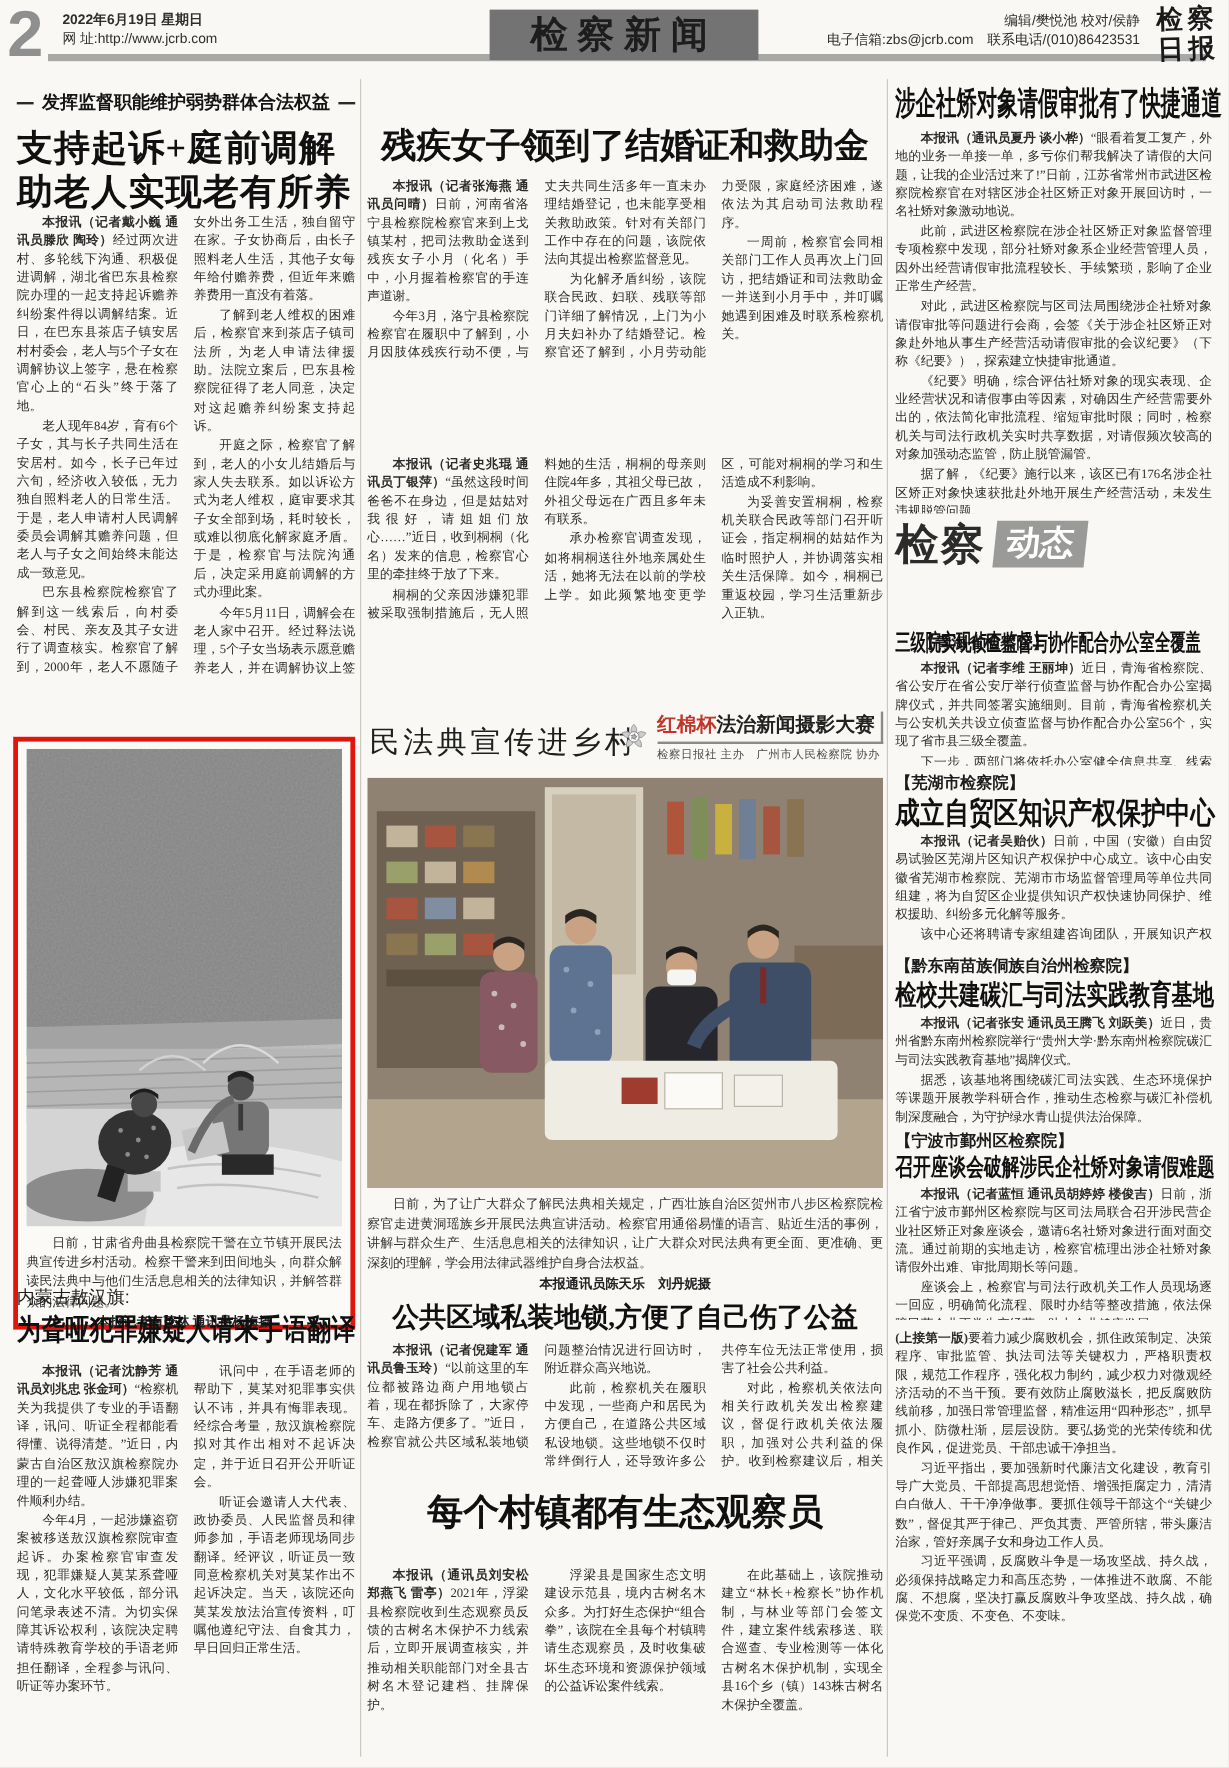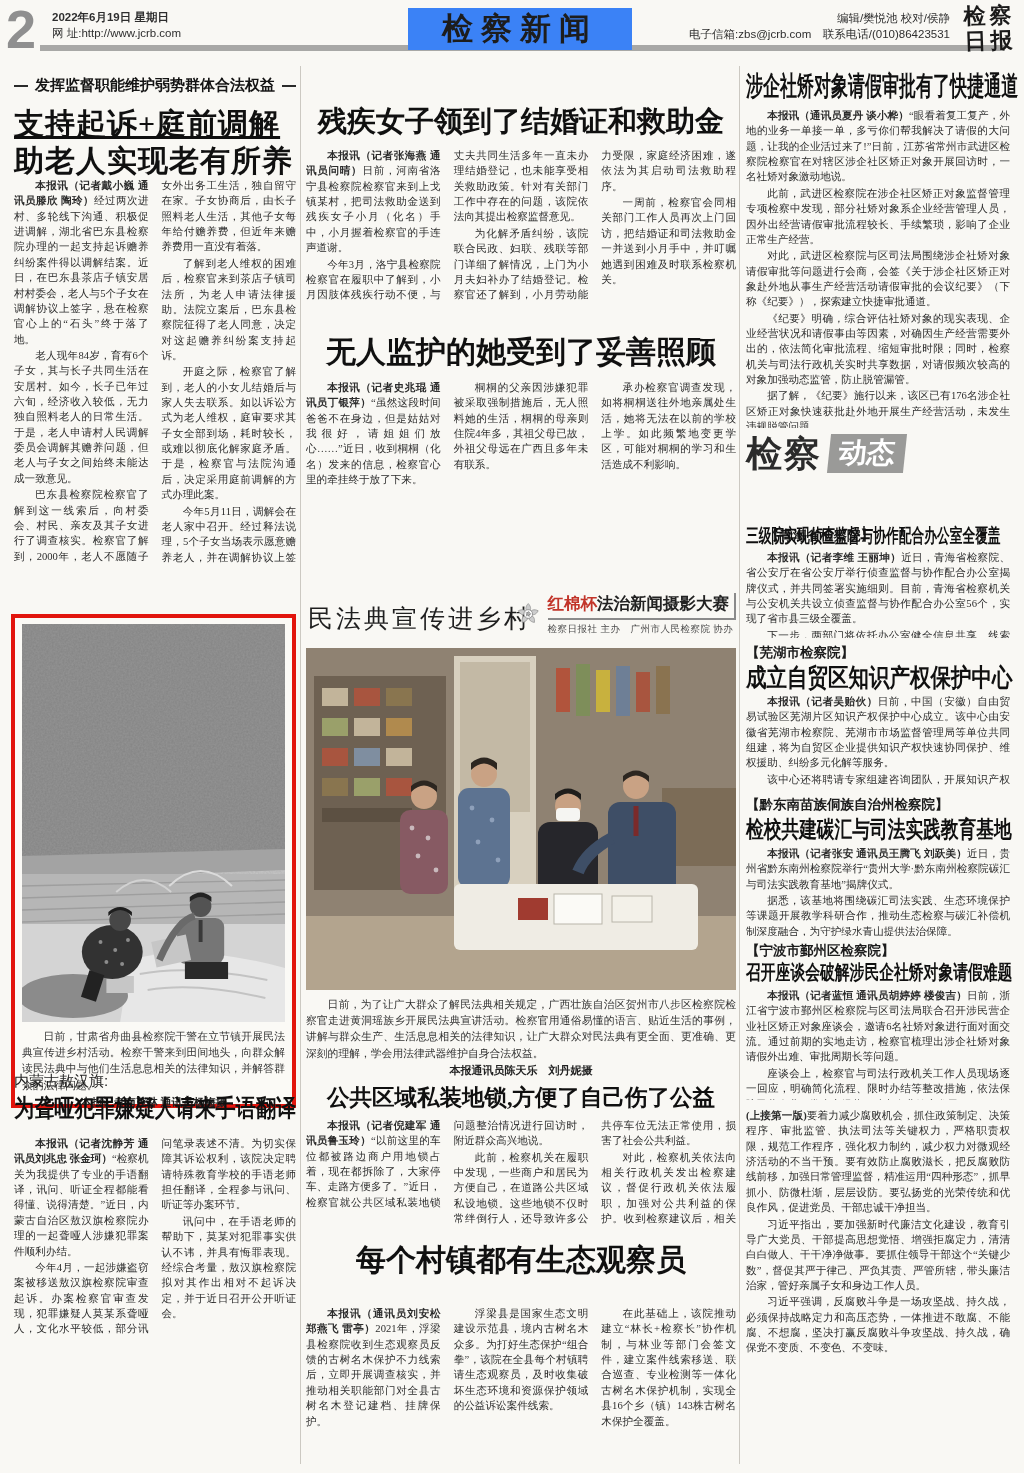--- a/index.html
+++ b/index.html
@@ -6,21 +6,21 @@
   #page{position:relative;width:1024px;height:1473px;margin:0 auto;background:#f9f8f4;
         font-family:"Liberation Serif",serif;color:#222;overflow:hidden;}
   .abs{position:absolute;}
   .sans{font-family:"Liberation Sans",sans-serif;}
   .serif{font-family:"Liberation Serif",serif;}
   .rule-v{position:absolute;width:1px;background:#ccc9c2;}
   .bar{position:absolute;background:#a8a8a6;}
   
   .pagenum{font-size:54px;font-weight:700;color:#8f8f8f;line-height:1;}
   .hmeta{font-size:11.5px;color:#2e2e2e;line-height:1.2;}
-  .sec-title{font-size:31px;font-weight:700;letter-spacing:8px;color:#1d1d1d;text-align:center;background:#3b82f6;}
+  .sec-title{font-size:31px;font-weight:700;letter-spacing:8px;color:#1d1d1d;text-align:center;background:#737373;}
   .seal{display:grid;grid-template-columns:26px 26px;grid-auto-rows:25px;transform:rotate(-2deg);
         font-weight:900;font-size:22px;line-height:25px;text-align:center;color:#1a1a1a;}
   
   .kicker{display:flex;align-items:center;gap:7px;font-size:15px;font-weight:700;color:#141414;}
   .kicker::before,.kicker::after{content:"";flex:1;height:2px;background:#2a2a2a;}
   .hl{font-weight:700;color:#101010;white-space:nowrap;}
   .hl-c{text-align:center;white-space:nowrap;font-weight:700;color:#101010;}
   .cx{transform-origin:left top;display:inline-block;white-space:nowrap;font-weight:700;color:#101010;}
   .bureau{font-family:"Liberation Sans",sans-serif;font-size:13.5px;font-weight:700;color:#1c1c1c;}
   
@@ -62,21 +62,21 @@
       <span>察</span>
       <span>日</span>
       <span>报</span>
   </div>
 
   <div class="rule-v" style="left:300px;top:66px;height:1398px;"></div>
   <div class="rule-v" style="left:739px;top:66px;height:1398px;"></div>
 
   <div class="abs" style="left:14px;top:64px;width:282px;margin-top:12px;">
     <div class="kicker sans">发挥监督职能维护弱势群体合法权益</div>
-    <div class="hl" style="font-size:30px;line-height:37px;margin-top:10px;letter-spacing:1px;text-decoration:underline;">支持起诉+庭前调解</div>
+    <div class="hl" style="font-size:30px;line-height:37px;margin-top:10px;letter-spacing:1px;">支持起诉+庭前调解</div>
     <div class="hl" style="font-size:30px;line-height:37px;letter-spacing:1px;">助老人实现老有所养</div>
   </div>
   <div class="abs bt cols2" style="left:14px;top:178px;width:282px;height:388px;">
     <p><b>本报讯（记者戴小巍 通讯员滕欣 陶玲）</b><span>经过两次进村、多轮线下沟通、积极促进调解，湖北省巴东县检察院办理的一起支持起诉赡养纠纷案件得以调解结案。近日，在巴东县茶店子镇安居村村委会，老人与5个子女在调解协议上签字，悬在检察官心上的“石头”终于落了地。</span></p>
   <p>老人现年84岁，育有6个子女，其与长子共同生活在安居村。如今，长子已年过六旬，经济收入较低，无力独自照料老人的日常生活。于是，老人申请村人民调解委员会调解其赡养问题，但老人与子女之间始终未能达成一致意见。</p>
       <p>巴东县检察院检察官了解到这一线索后，向村委会、村民、亲友及其子女进行了调查核实。检察官了解到，2000年，老人不愿随子女外出务工生活，独自留守在家。子女协商后，由长子照料老人生活，其他子女每年给付赡养费，但近年来赡养费用一直没有着落。</p>
       <p>了解到老人维权的困难后，检察官来到茶店子镇司法所，为老人申请法律援助。法院立案后，巴东县检察院征得了老人同意，决定对这起赡养纠纷案支持起诉。</p>
       <p>开庭之际，检察官了解到，老人的小女儿结婚后与家人失去联系。如以诉讼方式为老人维权，庭审要求其子女全部到场，耗时较长，或难以彻底化解家庭矛盾。于是，检察官与法院沟通后，决定采用庭前调解的方式办理此案。</p>
       <p>今年5月11日，调解会在老人家中召开。经过释法说理，5个子女当场表示愿意赡养老人，并在调解协议上签字。至此，老人的赡养问题得到妥善解决。</p>
     </div>
@@ -135,25 +135,25 @@
   </div>
 
   <div class="abs hl-c" style="left:306px;top:102px;width:430px;font-size:29px;">残疾女子领到了结婚证和救助金</div>
   <div class="abs bt cols3" style="left:306px;top:148px;width:430px;height:182px;">
     <p><b>本报讯（记者张海燕 通讯员问晴）</b><span>日前，河南省洛宁县检察院检察官来到上戈镇某村，把司法救助金送到残疾女子小月（化名）手中，小月握着检察官的手连声道谢。</span></p>
   <p>今年3月，洛宁县检察院检察官在履职中了解到，小月因肢体残疾行动不便，与丈夫共同生活多年一直未办理结婚登记，也未能享受相关救助政策。针对有关部门工作中存在的问题，该院依法向其提出检察监督意见。</p>
       <p>为化解矛盾纠纷，该院联合民政、妇联、残联等部门详细了解情况，上门为小月夫妇补办了结婚登记。检察官还了解到，小月劳动能力受限，家庭经济困难，遂依法为其启动司法救助程序。</p>
       <p>一周前，检察官会同相关部门工作人员再次上门回访，把结婚证和司法救助金一并送到小月手中，并叮嘱她遇到困难及时联系检察机关。</p>
     </div>
 
-  <div class="abs hl-c" style="left:306px;top:332px;width:430px;font-size:30px;">无人监护的她受到了妥善照顾</div>
   <div class="abs bt cols3" style="left:306px;top:380px;width:430px;height:206px;">
     <p><b>本报讯（记者史兆琨 通讯员丁银萍）</b><span>“虽然这段时间爸爸不在身边，但是姑姑对我很好，请姐姐们放心……”近日，收到桐桐（化名）发来的信息，检察官心里的牵挂终于放了下来。</span></p>
   <p>桐桐的父亲因涉嫌犯罪被采取强制措施后，无人照料她的生活，桐桐的母亲则住院4年多，其祖父母已故，外祖父母远在广西且多年未有联系。</p>
       <p>承办检察官调查发现，如将桐桐送往外地亲属处生活，她将无法在以前的学校上学。如此频繁地变更学区，可能对桐桐的学习和生活造成不利影响。</p>
+      <p>为妥善安置桐桐，检察机关联合民政等部门召开听证会，指定桐桐的姑姑作为临时照护人，并协调落实相关生活保障。如今，桐桐已重返校园，学习生活重新步入正轨。</p>
     </div>
 
   <div class="abs serif" style="left:308px;top:602px;font-size:25px;letter-spacing:3px;color:#1f1f1f;">民法典宣传进乡村</div>
   <div class="abs" style="left:516px;top:588px;width:220px;display:flex;align-items:center;gap:7px;">
     <svg width="52" height="52" viewBox="0 0 54 54">
       <g fill="#cdcdcd" stroke="#8b8b8b" stroke-width="1.4">
         <path d="M27 4 C34 11 34 19 27 24 C20 19 20 11 27 4 Z"></path>
         <path d="M27 4 C34 11 34 19 27 24 C20 19 20 11 27 4 Z" transform="rotate(72 27 27)"></path>
         <path d="M27 4 C34 11 34 19 27 24 C20 19 20 11 27 4 Z" transform="rotate(144 27 27)"></path>
         <path d="M27 4 C34 11 34 19 27 24 C20 19 20 11 27 4 Z" transform="rotate(216 27 27)"></path>
@@ -302,20 +302,21 @@
     </div>
 
   <div class="abs sans" style="left:14px;top:1072px;font-size:15px;color:#1e1e1e;">内蒙古敖汉旗:</div>
   <div class="abs" style="left:14px;top:1092px;width:284px;">
     <span class="cx" style="font-size:24px;transform:scaleX(.84);">为聋哑犯罪嫌疑人请来手语翻译</span>
   </div>
   <div class="abs bt cols2" style="left:14px;top:1136px;width:282px;height:330px;">
     <p><b>本报讯（记者沈静芳 通讯员刘兆忠 张金珂）</b><span>“检察机关为我提供了专业的手语翻译，讯问、听证全程都能看得懂、说得清楚。”近日，内蒙古自治区敖汉旗检察院办理的一起聋哑人涉嫌犯罪案件顺利办结。</span></p>
   <p>今年4月，一起涉嫌盗窃案被移送敖汉旗检察院审查起诉。办案检察官审查发现，犯罪嫌疑人莫某系聋哑人，文化水平较低，部分讯问笔录表述不清。为切实保障其诉讼权利，该院决定聘请特殊教育学校的手语老师担任翻译，全程参与讯问、听证等办案环节。</p>
       <p>讯问中，在手语老师的帮助下，莫某对犯罪事实供认不讳，并具有悔罪表现。经综合考量，敖汉旗检察院拟对其作出相对不起诉决定，并于近日召开公开听证会。</p>
+      <p>听证会邀请人大代表、政协委员、人民监督员和律师参加，手语老师现场同步翻译。经评议，听证员一致同意检察机关对莫某作出不起诉决定。当天，该院还向莫某发放法治宣传资料，叮嘱他遵纪守法、自食其力，早日回归正常生活。</p>
     </div>
 
   <div class="abs hl-c" style="left:306px;top:1082px;width:430px;font-size:22.5px;">公共区域私装地锁,方便了自己伤了公益</div>
   <div class="abs bt cols3" style="left:306px;top:1118px;width:430px;height:110px;">
     <p><b>本报讯（记者倪建军 通讯员鲁玉玲）</b><span>“以前这里的车位都被路边商户用地锁占着，现在都拆除了，大家停车、走路方便多了。”近日，检察官就公共区域私装地锁问题整治情况进行回访时，附近群众高兴地说。</span></p>
   <p>此前，检察机关在履职中发现，一些商户和居民为方便自己，在道路公共区域私设地锁。这些地锁不仅时常绊倒行人，还导致许多公共停车位无法正常使用，损害了社会公共利益。</p>
       <p>对此，检察机关依法向相关行政机关发出检察建议，督促行政机关依法履职，加强对公共利益的保护。收到检察建议后，相关部门迅速组织开展专项整治，集中拆除地锁，恢复公共车位正常使用，还路于民。</p>
     </div>
 
   <div class="abs hl-c" style="left:306px;top:1240px;width:430px;font-size:30px;">每个村镇都有生态观察员</div>

